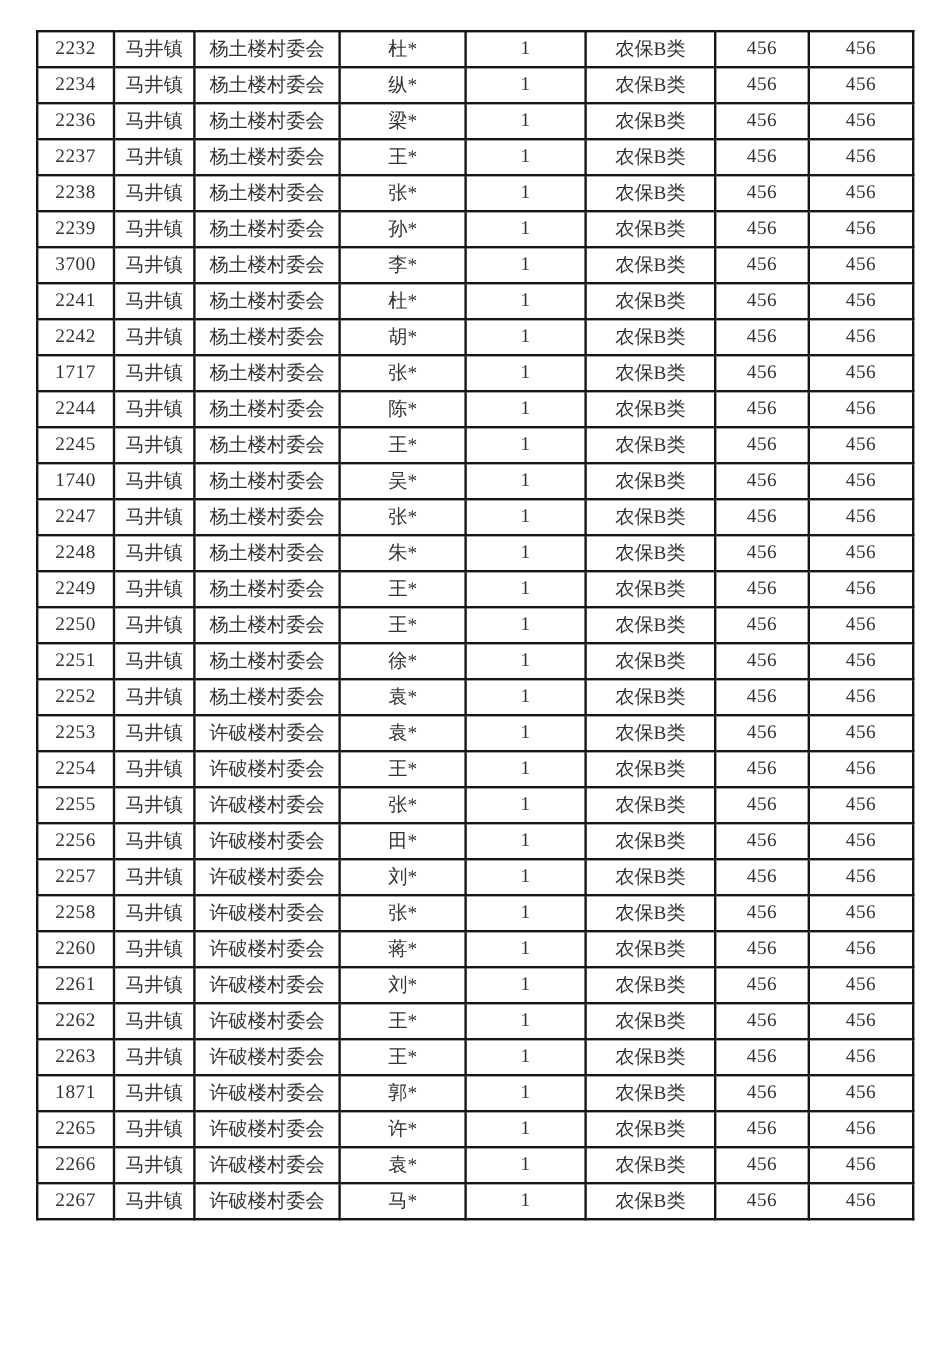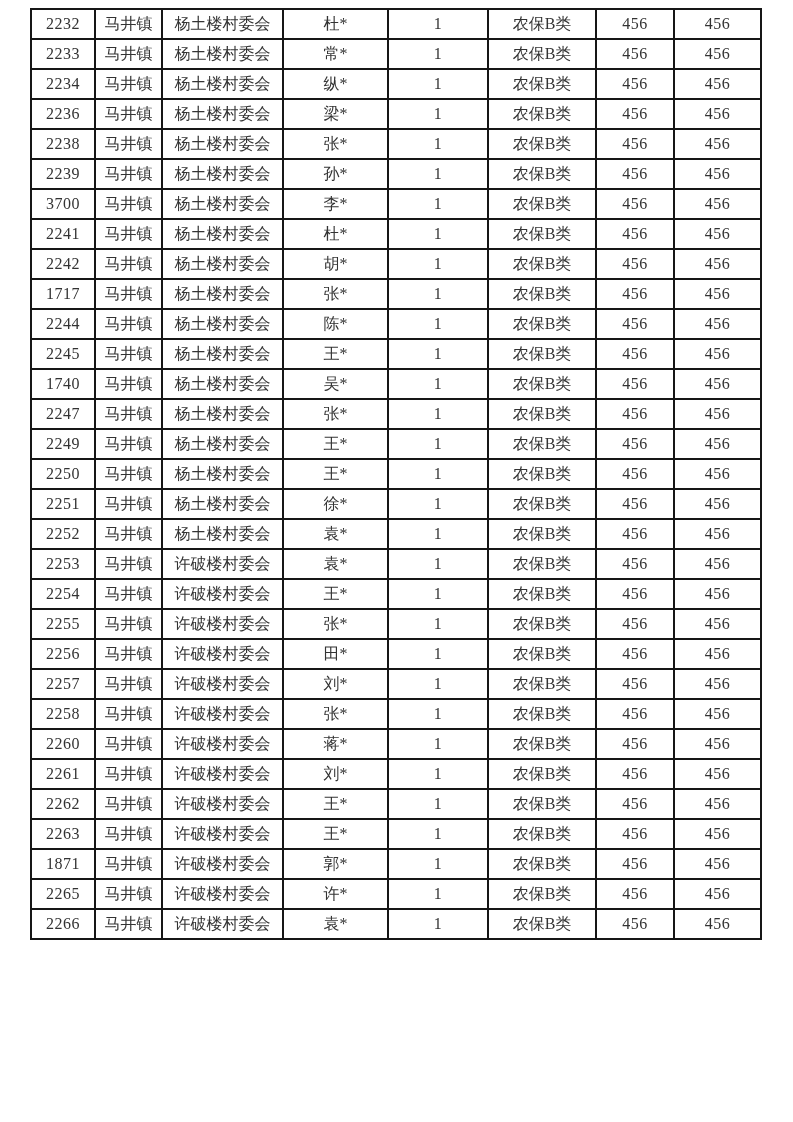--- a/index.html
+++ b/index.html
@@ -7,21 +7,21 @@
   body {
     width: 793px;
     height: 1122px;
     position: relative;
     font-family: "Liberation Serif", "DejaVu Serif", serif;
     overflow: hidden;
   }
   .sheet-table {
     position: absolute;
     left: 30px;
-    top: 8px;
+    top: 25px;
     border-collapse: collapse;
     table-layout: fixed;
     border-radius: 15px;
   }
   .sheet-table td {
     border: 2px solid #161616;
     height: 30px;
     padding: 0 2px;
     text-align: center;
     vertical-align: middle;
@@ -52,50 +52,50 @@
     <td class="num">2232</td>
     <td>马井镇</td>
     <td>杨土楼村委会</td>
     <td>杜*</td>
     <td class="num">1</td>
     <td>农保B类</td>
     <td class="num">456</td>
     <td class="num">456</td>
   </tr>
         <tr>
-    <td class="num">2233</td>
-    <td>马井镇</td>
-    <td>杨土楼村委会</td>
-    <td>常*</td>
-    <td class="num">1</td>
-    <td>农保B类</td>
-    <td class="num">456</td>
-    <td class="num">456</td>
-  </tr>
-        <tr>
     <td class="num">2234</td>
     <td>马井镇</td>
     <td>杨土楼村委会</td>
     <td>纵*</td>
     <td class="num">1</td>
     <td>农保B类</td>
     <td class="num">456</td>
     <td class="num">456</td>
   </tr>
         <tr>
     <td class="num">2236</td>
     <td>马井镇</td>
     <td>杨土楼村委会</td>
     <td>梁*</td>
     <td class="num">1</td>
     <td>农保B类</td>
     <td class="num">456</td>
     <td class="num">456</td>
   </tr>
         <tr>
+    <td class="num">2237</td>
+    <td>马井镇</td>
+    <td>杨土楼村委会</td>
+    <td>王*</td>
+    <td class="num">1</td>
+    <td>农保B类</td>
+    <td class="num">456</td>
+    <td class="num">456</td>
+  </tr>
+        <tr>
     <td class="num">2238</td>
     <td>马井镇</td>
     <td>杨土楼村委会</td>
     <td>张*</td>
     <td class="num">1</td>
     <td>农保B类</td>
     <td class="num">456</td>
     <td class="num">456</td>
   </tr>
         <tr>
@@ -182,20 +182,30 @@
     <td class="num">2247</td>
     <td>马井镇</td>
     <td>杨土楼村委会</td>
     <td>张*</td>
     <td class="num">1</td>
     <td>农保B类</td>
     <td class="num">456</td>
     <td class="num">456</td>
   </tr>
         <tr>
+    <td class="num">2248</td>
+    <td>马井镇</td>
+    <td>杨土楼村委会</td>
+    <td>朱*</td>
+    <td class="num">1</td>
+    <td>农保B类</td>
+    <td class="num">456</td>
+    <td class="num">456</td>
+  </tr>
+        <tr>
     <td class="num">2249</td>
     <td>马井镇</td>
     <td>杨土楼村委会</td>
     <td>王*</td>
     <td class="num">1</td>
     <td>农保B类</td>
     <td class="num">456</td>
     <td class="num">456</td>
   </tr>
         <tr>
@@ -346,20 +356,30 @@
     <td class="num">1</td>
     <td>农保B类</td>
     <td class="num">456</td>
     <td class="num">456</td>
   </tr>
         <tr>
     <td class="num">2266</td>
     <td>马井镇</td>
     <td>许破楼村委会</td>
     <td>袁*</td>
+    <td class="num">1</td>
+    <td>农保B类</td>
+    <td class="num">456</td>
+    <td class="num">456</td>
+  </tr>
+        <tr>
+    <td class="num">2267</td>
+    <td>马井镇</td>
+    <td>许破楼村委会</td>
+    <td>马*</td>
     <td class="num">1</td>
     <td>农保B类</td>
     <td class="num">456</td>
     <td class="num">456</td>
   </tr>
       </tbody>
   </table>
 </div>
 
 </body></html>

